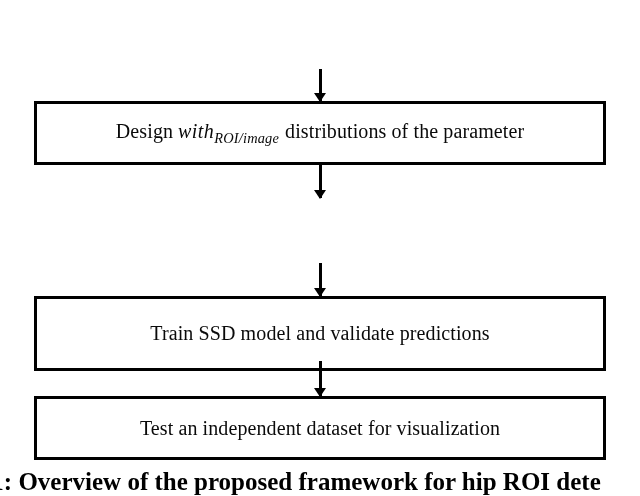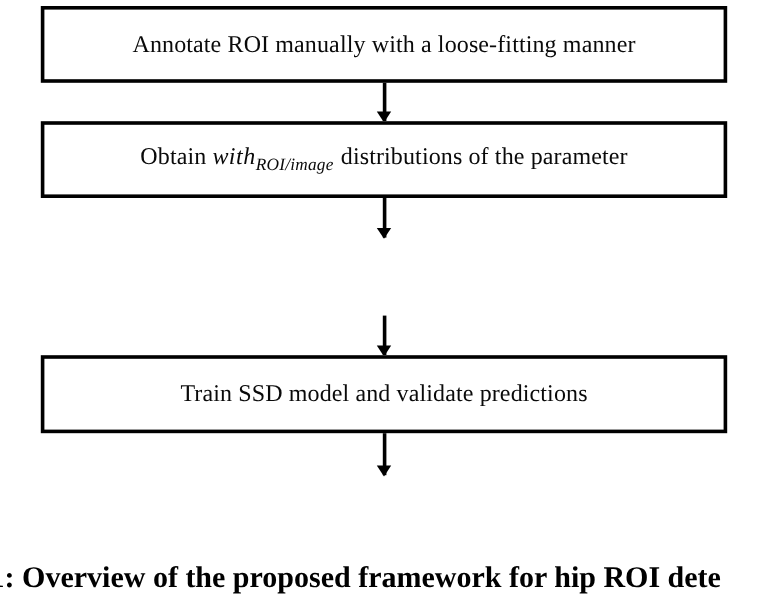--- a/index.html
+++ b/index.html
@@ -39,21 +39,21 @@
     line-height: 1.05;
     letter-spacing: 0.1px;
     color: #0a0a0a;
     white-space: nowrap;
     text-align: center;
   }
 
   .box-1 { top: 5px;   height: 64px; }
   .box-2 { top: 101px; height: 64px; }
   .box-3 { top: 198px; height: 65px; }
-  .box-4 { top: 296px; height: 65px; }
+  .box-4 { top: 296px; height: 75px; }
   .box-5 { top: 396px; height: 64px; }
 
   
   .math-term {
     font-style: italic;
     font-family: "Liberation Serif", "DejaVu Serif", serif;
     letter-spacing: 0.4px;
   }
   .math-sub {
     font-style: italic;
@@ -106,49 +106,49 @@
     line-height: 30px;
     white-space: nowrap;
     color: #000000;
   }
 </style>
 </head>
 <body>
 
 <div id="figure-root">
 
-  <div class="flow-box box-1">
-    <span class="flow-box-label">Annotate ROI manually with a loose-fitting manner</span>
-  </div>
 
   <div class="connector conn-1">
     <span class="arrow-head"></span>
   </div>
 
   <div class="flow-box box-2">
     <span class="flow-box-label">
-      <span>Obtain</span><span class="math-term math-gap-l math-gap-r"><span>with</span><span class="math-sub">ROI/image</span></span><span>distributions of the parameter</span>
+      <span>Design</span><span class="math-term math-gap-l math-gap-r"><span>with</span><span class="math-sub">ROI/image</span></span><span>distributions of the parameter</span>
     </span>
   </div>
 
   <div class="connector conn-2">
     <span class="arrow-head"></span>
   </div>
 
 
   <div class="connector conn-3">
     <span class="arrow-head"></span>
   </div>
 
   <div class="flow-box box-4">
     <span class="flow-box-label">Train SSD model and validate predictions</span>
   </div>
 
   <div class="connector conn-4">
     <span class="arrow-head"></span>
   </div>
 
+  <div class="flow-box box-5">
+    <span class="flow-box-label">Test an independent dataset for visualization</span>
+  </div>
 
   <div id="caption-clip">
     <div id="caption-text">e 1: Overview of the proposed framework for hip ROI dete</div>
   </div>
 
 </div>
 
 </body></html>

